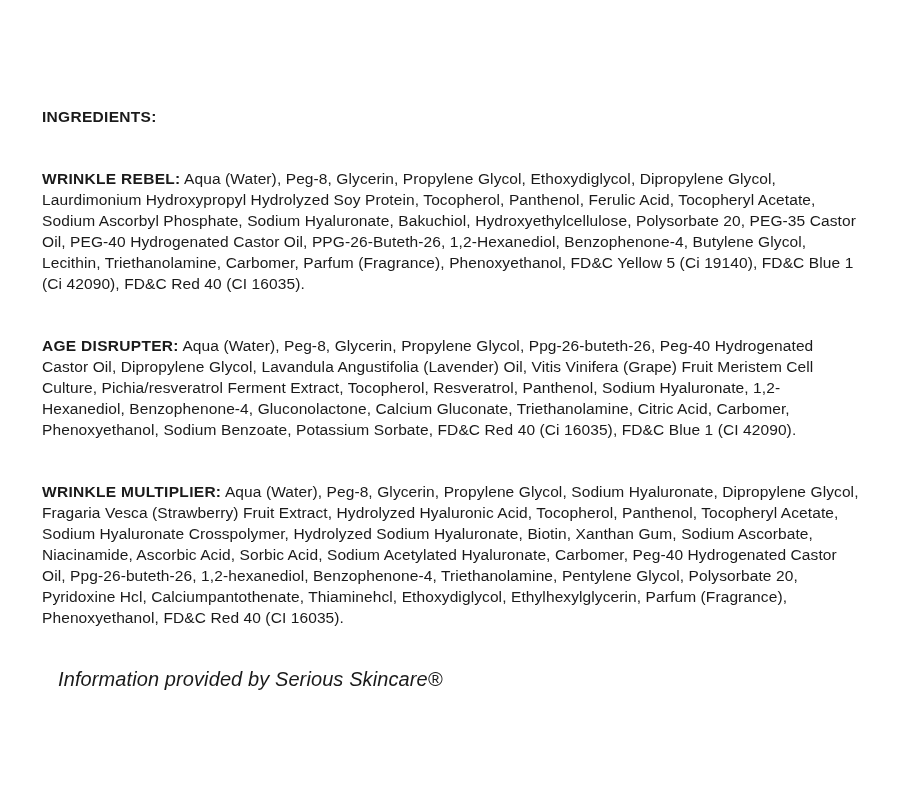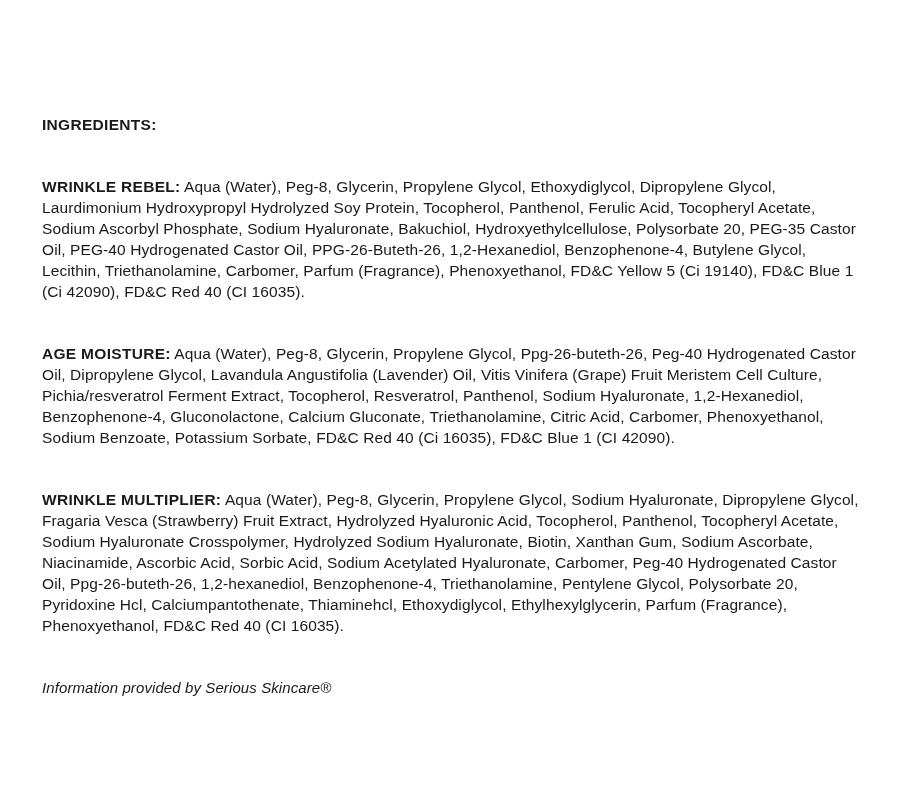--- a/index.html
+++ b/index.html
@@ -19,55 +19,55 @@
     width: 903px;
     height: 802px;
     padding: 106px 42px 0 42px;
     background: #ffffff;
   }
   .heading {
     font-size: 15.5px;
     font-weight: bold;
     letter-spacing: 0.3px;
     line-height: 21px;
-    margin: 8px 0 41px 0;
+    margin: 0 0 41px 0;
   }
   .section {
     font-size: 15.5px;
     line-height: 21px;
     margin: 0 0 41px 0;
     letter-spacing: 0.1px;
     max-width: 820px;
   }
   .section .label {
     font-weight: bold;
     letter-spacing: 0.3px;
   }
   .footer-note {
-    font-size: 15px;
+    font-size: 20px;
     font-style: italic;
     line-height: 21px;
-    margin: 0;
+    margin: 16px;
     letter-spacing: 0.1px;
   }
 </style>
 </head>
 <body>
 
 <div class="page">
 
   <h2 class="heading">INGREDIENTS:</h2>
 
   <p class="section">
     <strong class="label">WRINKLE REBEL:</strong>
     <span>Aqua (Water), Peg-8, Glycerin, Propylene Glycol, Ethoxydiglycol, Dipropylene Glycol, Laurdimonium Hydroxypropyl Hydrolyzed Soy Protein, Tocopherol, Panthenol, Ferulic Acid, Tocopheryl Acetate, Sodium Ascorbyl Phosphate, Sodium Hyaluronate, Bakuchiol, Hydroxyethylcellulose, Polysorbate 20, PEG-35 Castor Oil, PEG-40 Hydrogenated Castor Oil, PPG-26-Buteth-26, 1,2-Hexanediol, Benzophenone-4, Butylene Glycol, Lecithin, Triethanolamine, Carbomer, Parfum (Fragrance), Phenoxyethanol, FD&amp;C Yellow 5 (Ci 19140), FD&amp;C Blue 1 (Ci 42090), FD&amp;C Red 40 (CI 16035).</span>
   </p>
 
   <p class="section">
-    <strong class="label">AGE MOISTURE:</strong>
+    <strong class="label">AGE DISRUPTER:</strong>
     <span>Aqua (Water), Peg-8, Glycerin, Propylene Glycol, Ppg-26-buteth-26, Peg-40 Hydrogenated Castor Oil, Dipropylene Glycol, Lavandula Angustifolia (Lavender) Oil, Vitis Vinifera (Grape) Fruit Meristem Cell Culture, Pichia/resveratrol Ferment Extract, Tocopherol, Resveratrol, Panthenol, Sodium Hyaluronate, 1,2-Hexanediol, Benzophenone-4, Gluconolactone, Calcium Gluconate, Triethanolamine, Citric Acid, Carbomer, Phenoxyethanol, Sodium Benzoate, Potassium Sorbate, FD&amp;C Red 40 (Ci 16035), FD&amp;C Blue 1 (CI 42090).</span>
   </p>
 
   <p class="section">
     <strong class="label">WRINKLE MULTIPLIER:</strong>
     <span>Aqua (Water), Peg-8, Glycerin, Propylene Glycol, Sodium Hyaluronate, Dipropylene Glycol, Fragaria Vesca (Strawberry) Fruit Extract, Hydrolyzed Hyaluronic Acid, Tocopherol, Panthenol, Tocopheryl Acetate, Sodium Hyaluronate Crosspolymer, Hydrolyzed Sodium Hyaluronate, Biotin, Xanthan Gum, Sodium Ascorbate, Niacinamide, Ascorbic Acid, Sorbic Acid, Sodium Acetylated Hyaluronate, Carbomer, Peg-40 Hydrogenated Castor Oil, Ppg-26-buteth-26, 1,2-hexanediol, Benzophenone-4, Triethanolamine, Pentylene Glycol, Polysorbate 20, Pyridoxine Hcl, Calciumpantothenate, Thiaminehcl, Ethoxydiglycol, Ethylhexylglycerin, Parfum (Fragrance), Phenoxyethanol, FD&amp;C Red 40 (CI 16035).</span>
   </p>
 
   <p class="footer-note">Information provided by Serious Skincare®</p>
 

